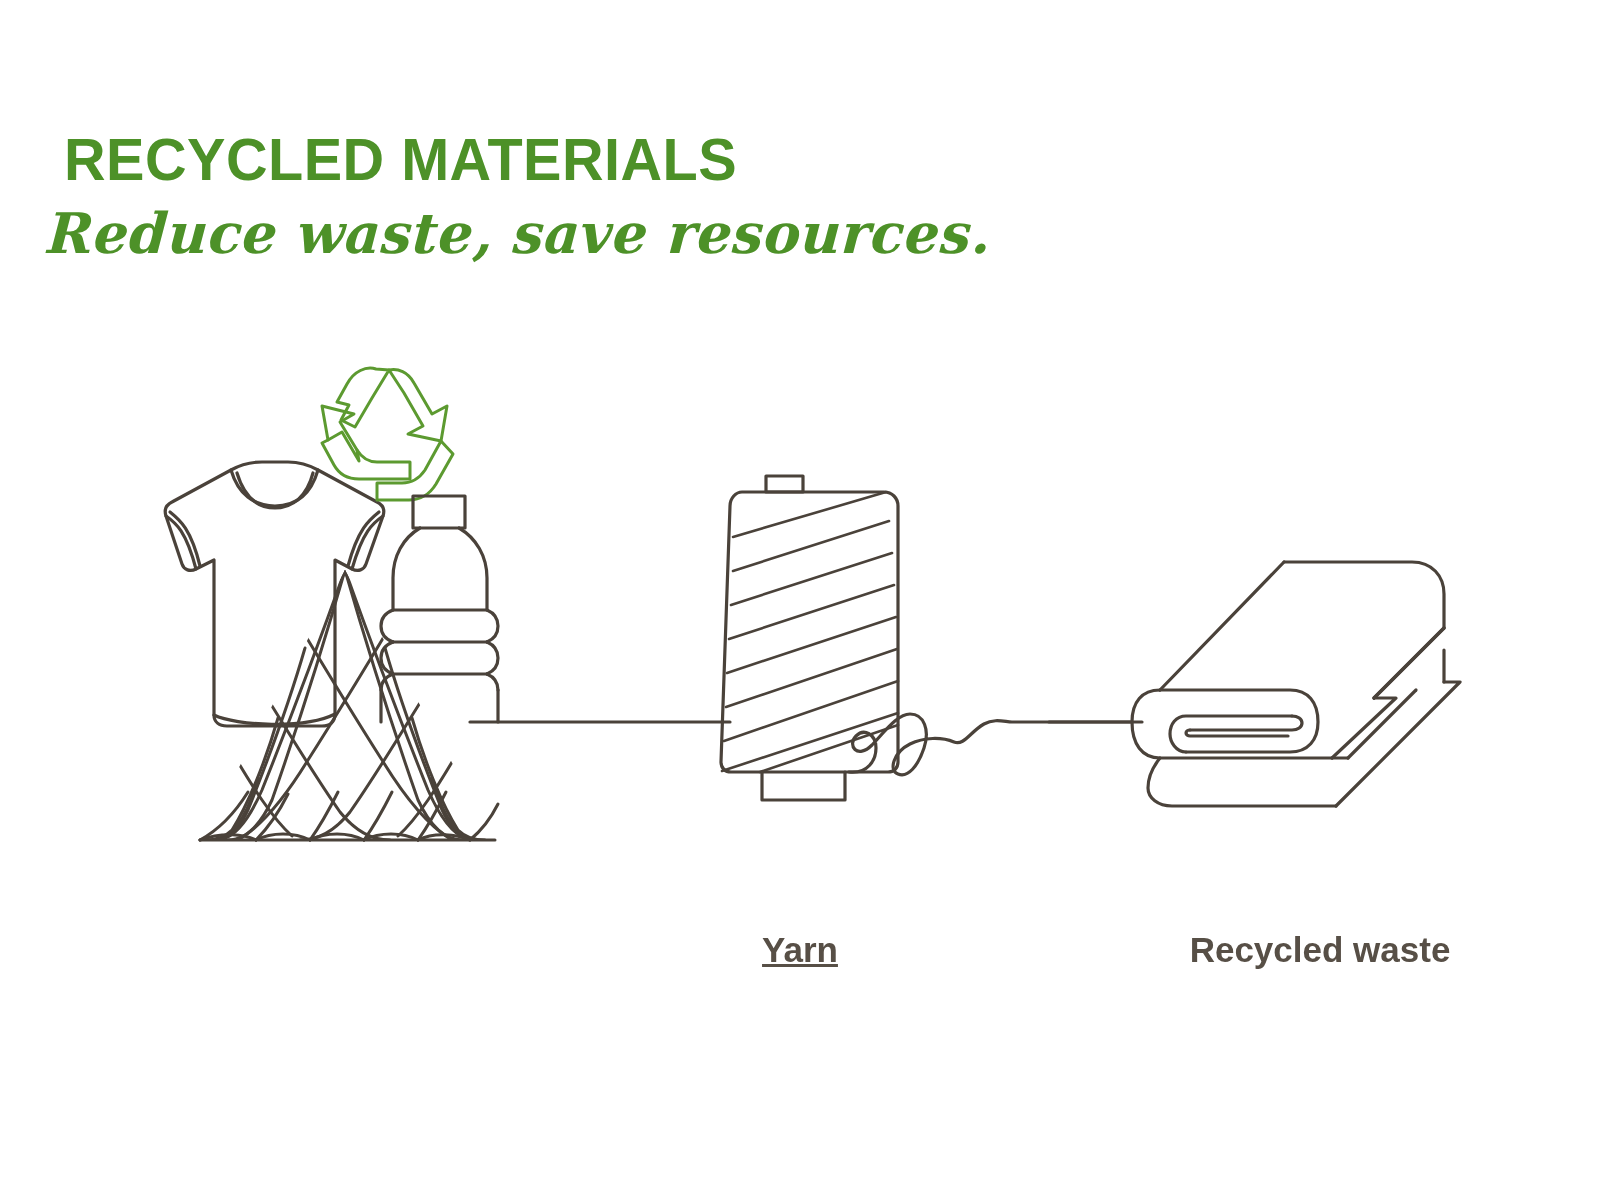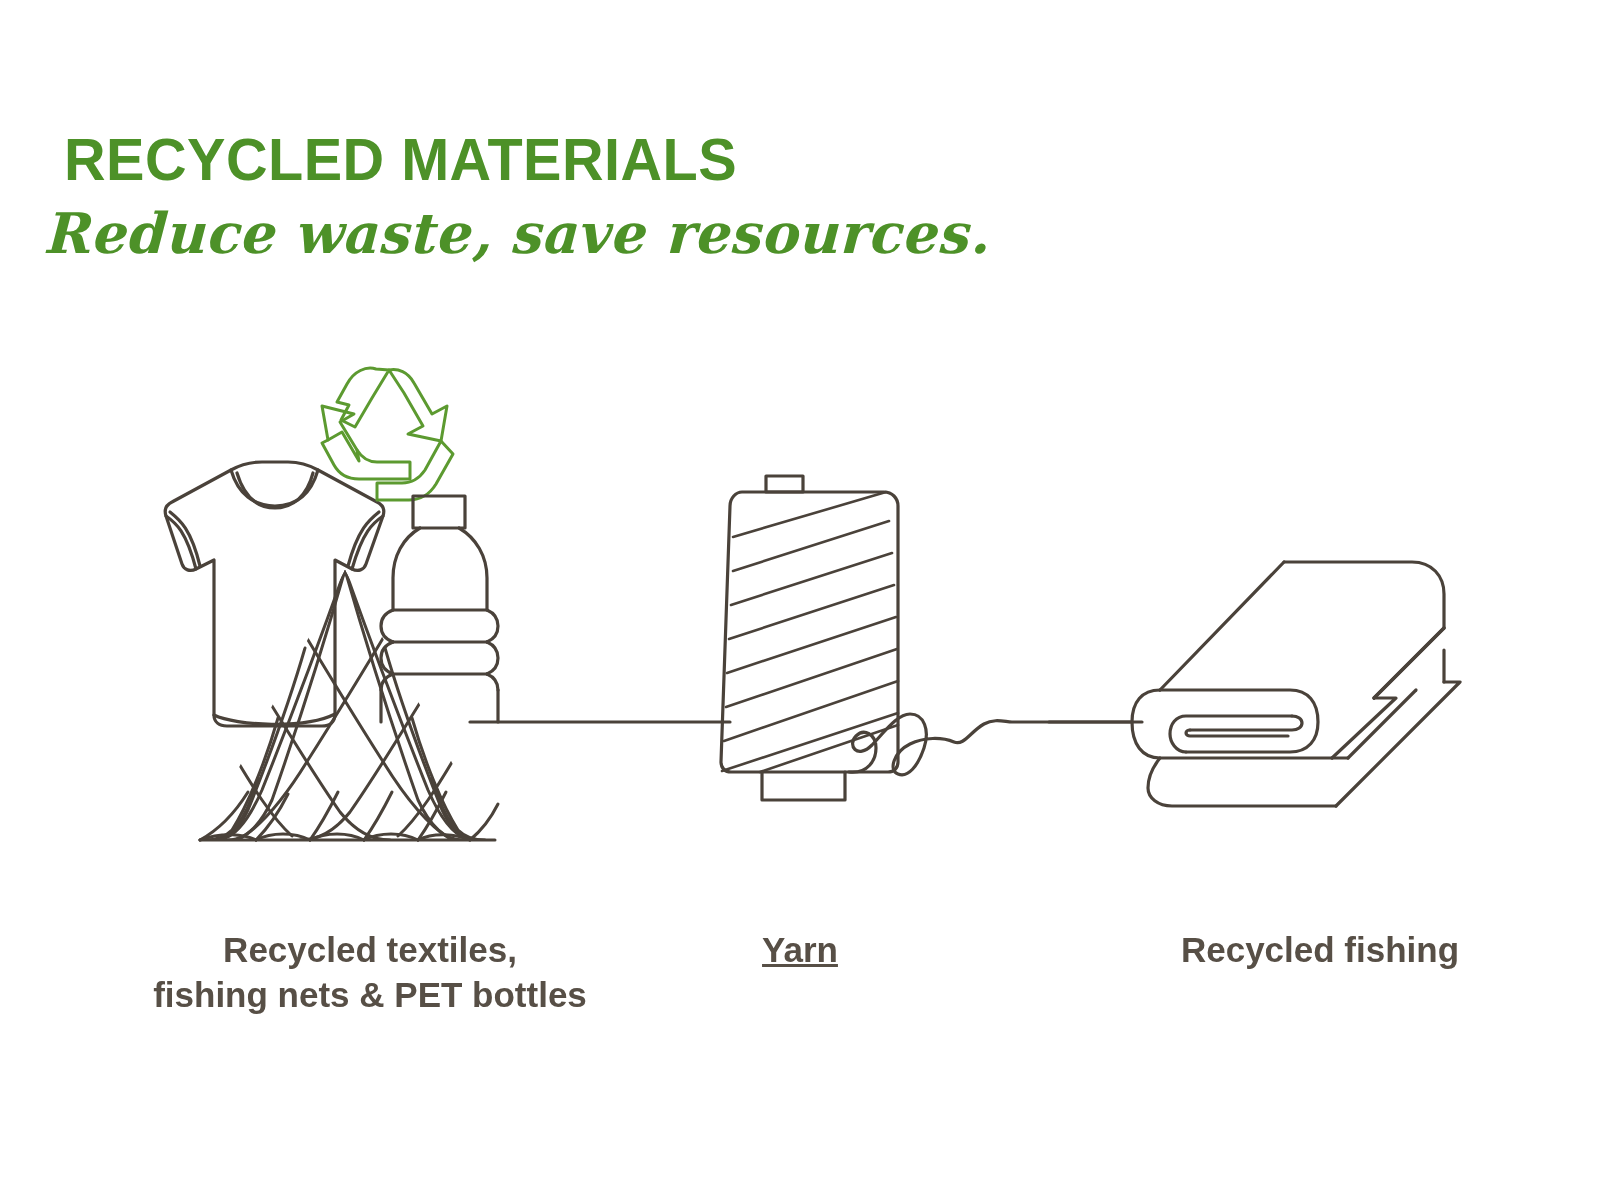--- a/index.html
+++ b/index.html
@@ -282,18 +282,16 @@
         <path d="M1336 806 L1460 682 L1444 682"></path>
         <path d="M1444 682 L1444 650"></path>
         <path d="M1374 698 L1444 628"></path>
         <path d="M1332 758 L1348 758"></path>
         <path d="M1348 758 L1416 690"></path>
       </g>
 
     </g>
   </svg>
 
-  <div class="caption" id="caption-textiles">Recycled textiles,
-fishing nets &amp; PET bottles</div>
   <div class="caption" id="caption-yarn">Yarn</div>
-  <div class="caption" id="caption-fabric">Recycled fishing</div>
+  <div class="caption" id="caption-fabric">Recycled waste</div>
 
 </div>
 
 </body></html>

